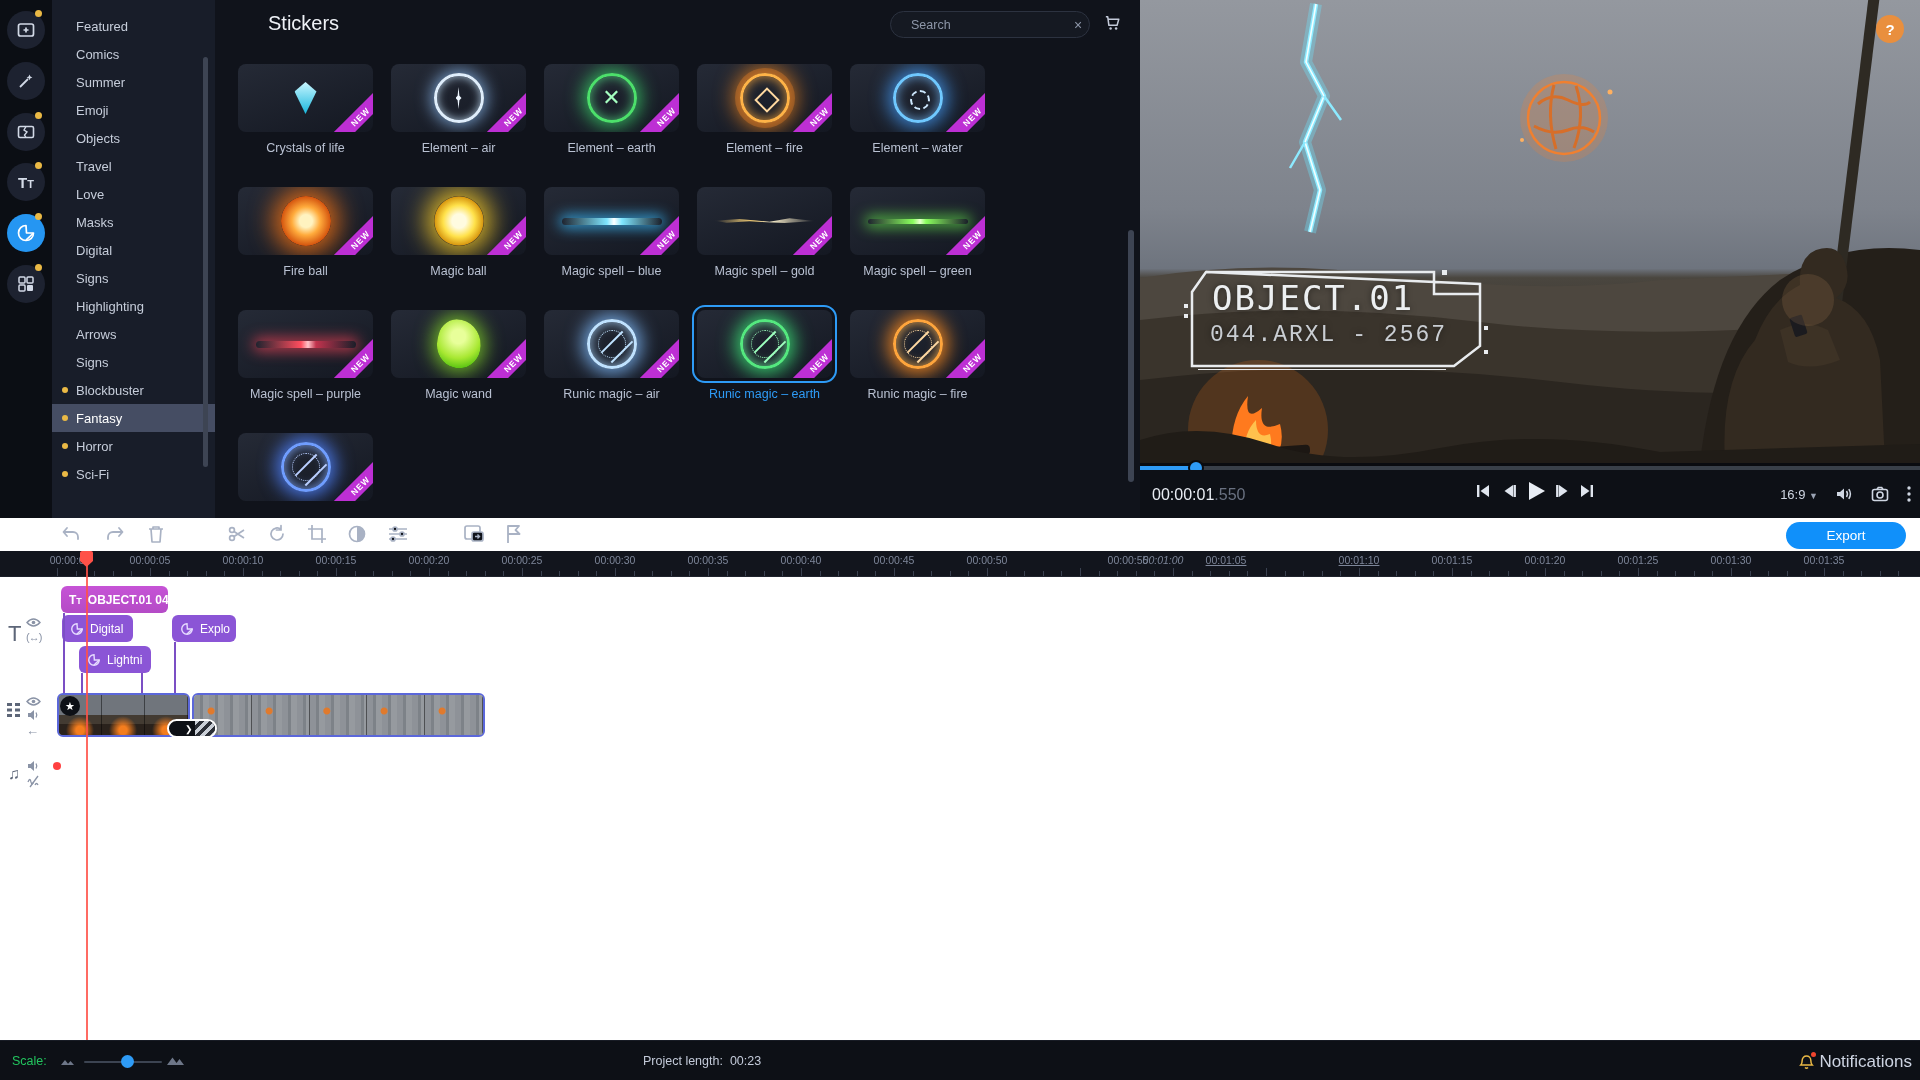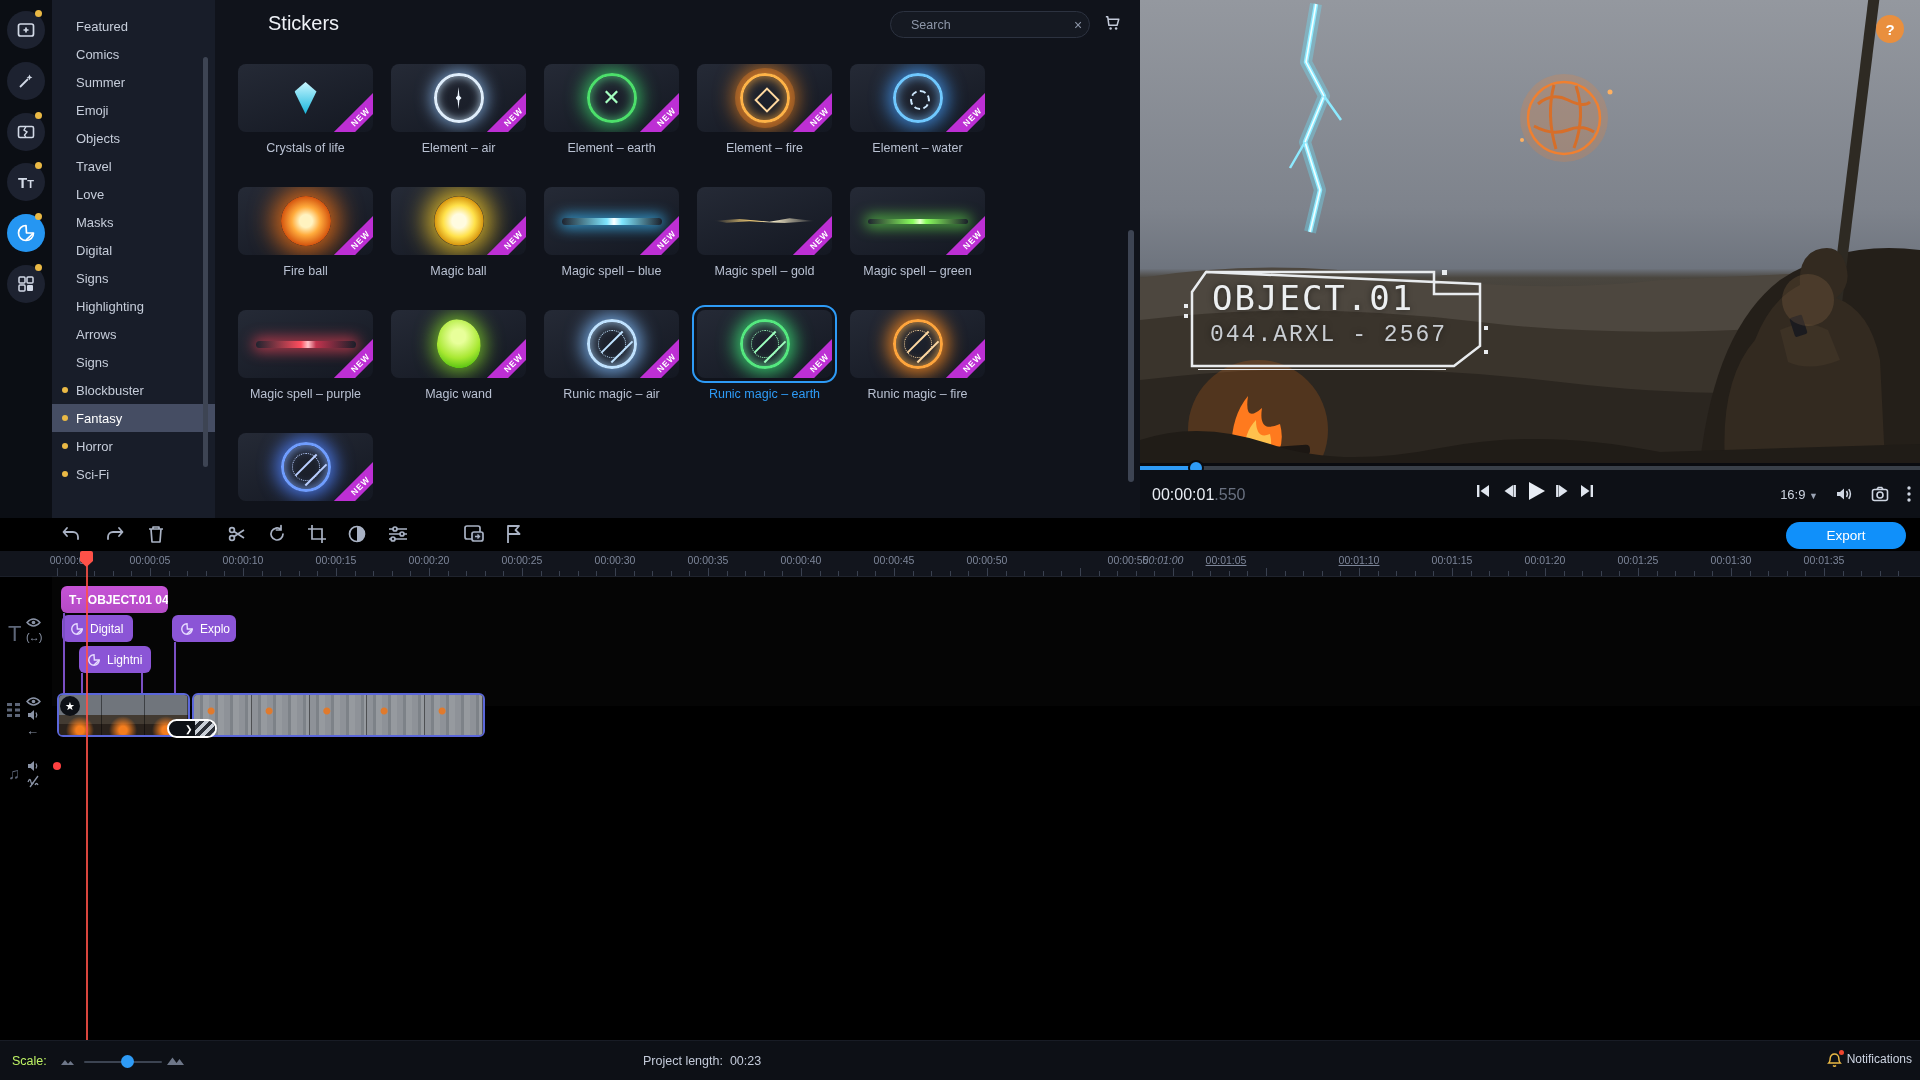--- a/index.html
+++ b/index.html
@@ -90,21 +90,21 @@
   #seek-knob{position:absolute;left:50px;top:-4px;width:12px;height:12px;border-radius:50%;background:#2e9bf6;box-shadow:0 0 0 2px #0a0c10}
   #pv-controls{position:absolute;left:0;top:470px;width:780px;height:48px;background:#0d1016}
   #timecode{position:absolute;left:12px;top:16px;font-size:16px;color:#e8ecf3}
   #timecode .ms{color:#697181}
   .tr-btn{position:absolute;top:12px}
   #pv-right{position:absolute;right:8px;top:14px;display:flex;align-items:center;gap:16px}
   #aspect{font-size:13px;color:#cfd6e2}
   #aspect .chev{font-size:9px;color:#9aa3b4}
 
   
-  #timeline{position:absolute;left:0;top:518px;width:1920px;height:522px;background:#000000;overflow:hidden}
+  #timeline{position:absolute;left:0;top:518px;width:1920px;height:522px;background:#ffffff;overflow:hidden}
   .tb-icon{position:absolute;top:5px}
   #export-btn{position:absolute;left:1786px;top:4px;width:120px;height:27px;border-radius:14px;background:#1090fa;
     color:#fff;font-size:13.5px;display:flex;align-items:center;justify-content:center}
   #ruler{position:absolute;left:0;top:33px;width:1920px;height:25px;background:#12151d;border-bottom:1px solid #1b1f29}
   .tick{position:absolute;bottom:0;width:1px;background:#3a4150}
   .tick.minor{height:5px}
   .tick.major{height:8px}
   .tick-label{position:absolute;top:3px;transform:translateX(-50%);font-size:10.5px;color:#7d8699;white-space:nowrap}
   #group-band{position:absolute;left:52px;top:58px;width:1868px;height:130px;background:rgba(255,255,255,.018)}
   .clip{position:absolute;border-radius:6px;display:flex;align-items:center;font-size:12px;color:#fff;overflow:hidden;white-space:nowrap}
@@ -142,25 +142,25 @@
     background:repeating-linear-gradient(90deg,rgba(134,240,228,.85) 0 3px,rgba(134,240,228,.2) 3px 5px)}
   #audio-label{position:absolute;left:10px;top:10px;font-size:11px;color:#0b6b60;font-weight:bold;z-index:2}
   #audio-dot{position:absolute;left:53px;top:244px;width:8px;height:8px;border-radius:50%;background:#ff4040;z-index:3}
   #playhead-line{position:absolute;left:86px;top:33px;width:1.5px;height:494px;background:rgba(255,81,72,.85);z-index:5}
   #playhead-marker{position:absolute;left:80px;top:33px;width:13px;height:16px;background:#ff5148;z-index:6;
     clip-path:polygon(0 0,100% 0,100% 62%,50% 100%,0 62%);border-radius:2px}
   .trk-icon{position:absolute}
 
   
   #statusbar{position:absolute;left:0;top:1040px;width:1920px;height:40px;background:#0d1016;border-top:1px solid #181c25}
-  #scale-label{position:absolute;left:12px;top:13px;font-size:12.5px;color:#bef264}
+  #scale-label{position:absolute;left:12px;top:13px;font-size:12.5px;color:#22c55e}
   #scale-track{position:absolute;left:84px;top:20px;width:78px;height:2px;background:#3c4452;border-radius:1px}
   #scale-knob{position:absolute;left:121px;top:14px;width:13px;height:13px;border-radius:50%;background:#2e9bf6}
   #project-length{position:absolute;left:643px;top:13px;font-size:12.5px;color:#c3cad9}
-  #notifications{position:absolute;right:8px;top:11px;display:flex;gap:5px;font-size:12px;color:#cdd4e2}
+  #notifications{position:absolute;right:8px;top:11px;display:flex;align-items:center;gap:5px;font-size:17px;color:#cdd4e2}
 </style>
 </head>
 <body>
 
 <div id="icon-rail">
   <div class="rail-btn" style="top:11px">
     <svg width="20" height="20" viewBox="0 0 20 20">
       <rect x="2.5" y="4" width="15" height="12" rx="2" fill="none" stroke="#d2d9e6" stroke-width="1.7"></rect>
       <path d="M10 7.5v5M7.5 10h5" stroke="#d2d9e6" stroke-width="1.7"></path>
     </svg>

